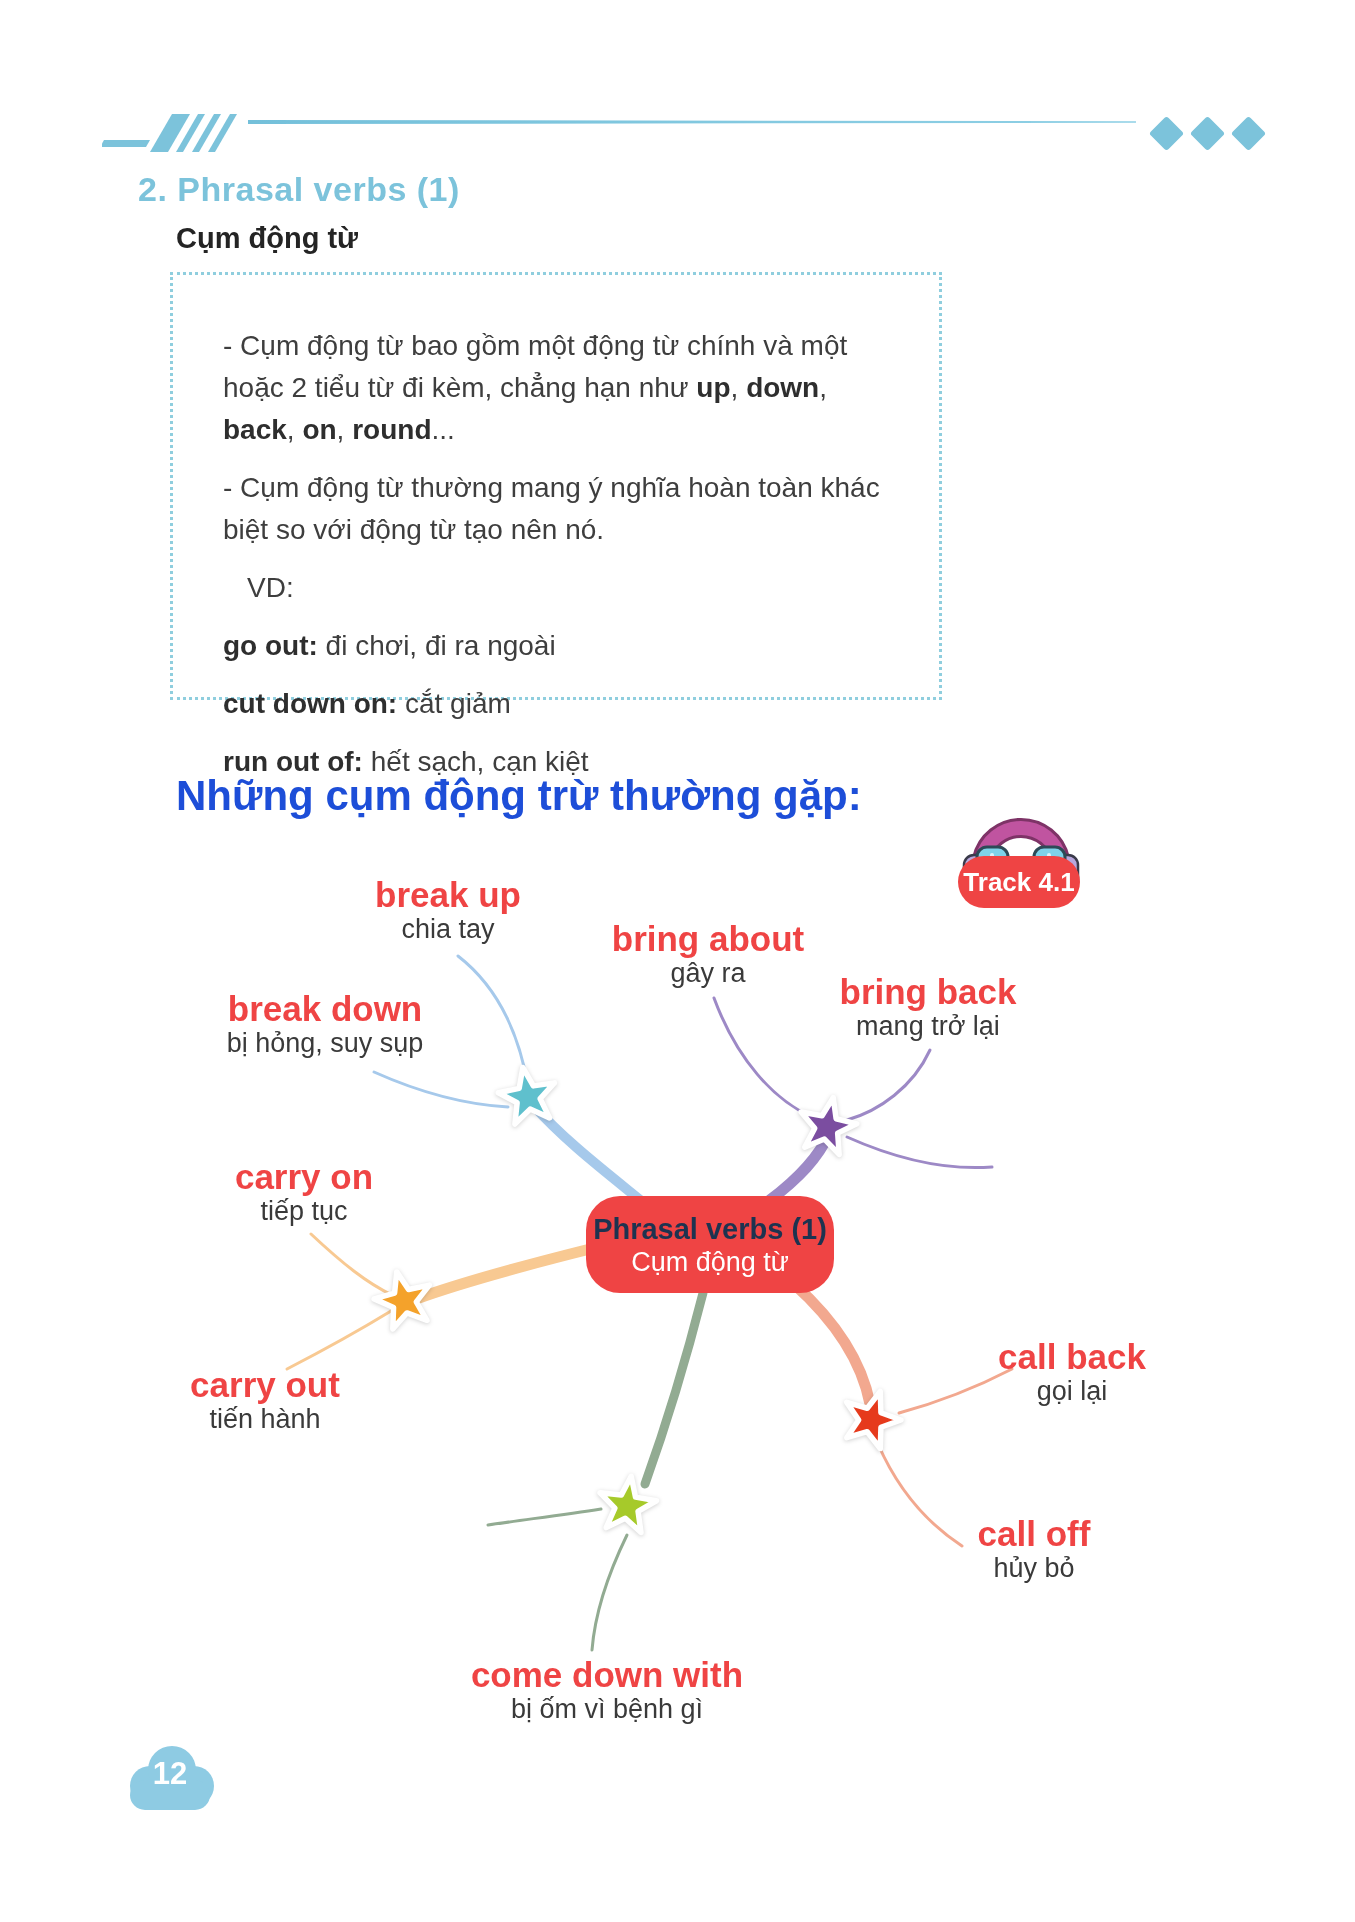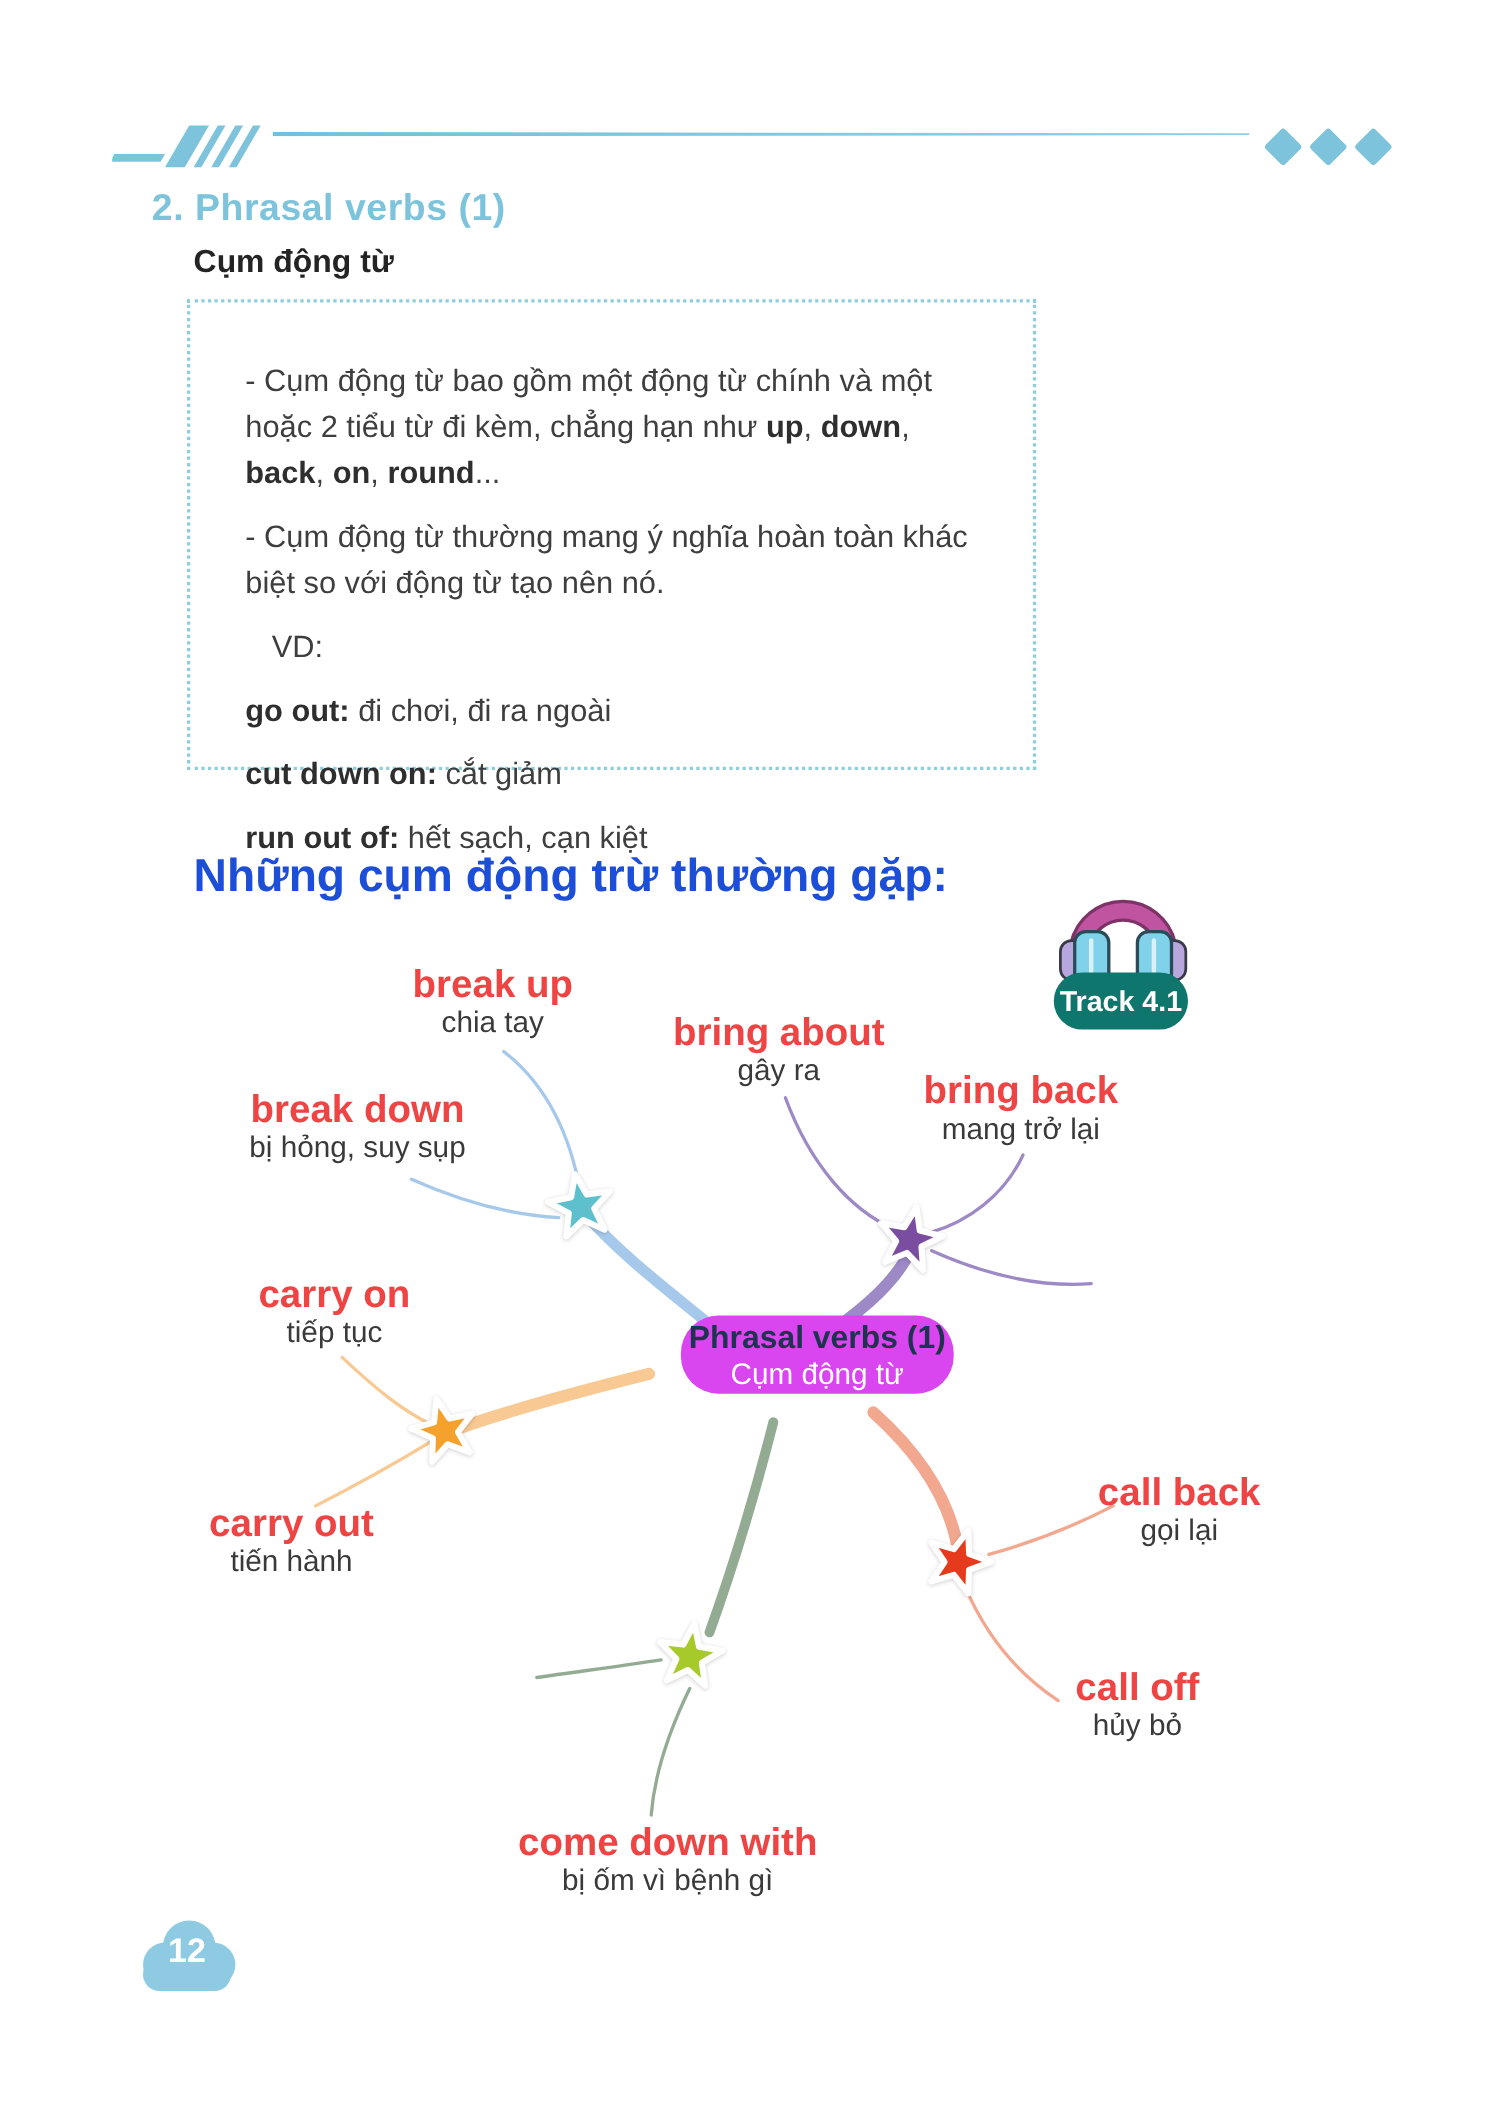--- a/index.html
+++ b/index.html
@@ -29,22 +29,22 @@
   
   .mindmap-heading{position:absolute;left:176px;top:772px;font-size:42px;font-weight:800;color:#1d4ed8;}
 
   .headphones{position:absolute;left:962px;top:793px;width:118px;height:112px;}
   .track-pill{position:absolute;left:958px;top:856px;width:122px;height:52px;border-radius:26px;
               color:#fff;font-size:26px;font-weight:700;text-align:center;line-height:52px;}
 
   .branches{position:absolute;left:0;top:0;width:1355px;height:1922px;}
   .branches path{fill:none;stroke-linecap:round;}
 
-  .center-node{position:absolute;left:619px;top:1196px;width:248px;height:71px;border-radius:34px;
-               background:#d946ef;display:flex;flex-direction:column;align-items:center;justify-content:center;}
+  .center-node{position:absolute;left:586px;top:1196px;width:248px;height:97px;border-radius:34px;
+               background:#ef4444;display:flex;flex-direction:column;align-items:center;justify-content:center;}
   .center-node .nt{font-size:29px;font-weight:800;color:#1d3350;line-height:34px;}
   .center-node .ns{font-size:27px;color:#ffffff;line-height:32px;}
 
   .star{position:absolute;width:84px;height:84px;filter:drop-shadow(0 1px 2px rgba(0,0,0,.18));}
   .star polygon{stroke:#ffffff;stroke-width:5.5;stroke-linejoin:round;}
 
   .mlabel{position:absolute;transform:translateX(-50%);text-align:center;white-space:nowrap;}
   .mlabel .term{font-size:35px;font-weight:700;color:#ef4444;line-height:34px;}
   .mlabel .meaning{font-size:27px;color:#3a3a3a;line-height:34px;}
 
@@ -89,21 +89,21 @@
   <svg class="headphones" viewBox="0 0 118 112">
     <path d="M 20 66 A 40 40 0 0 1 98 66" stroke="#7e3367" stroke-width="20" fill="none" stroke-linecap="round"></path>
     <path d="M 20 66 A 40 40 0 0 1 98 66" stroke="#c054a0" stroke-width="14" fill="none" stroke-linecap="round"></path>
     <rect x="2" y="62" width="22" height="36" rx="10" fill="#b7a7dd" stroke="#3a3a4a" stroke-width="2.5"></rect>
     <rect x="94" y="62" width="22" height="36" rx="10" fill="#b7a7dd" stroke="#3a3a4a" stroke-width="2.5"></rect>
     <rect x="15" y="54" width="31" height="48" rx="10" fill="#7fd2e9" stroke="#2d4a57" stroke-width="3"></rect>
     <rect x="72" y="54" width="31" height="48" rx="10" fill="#7fd2e9" stroke="#2d4a57" stroke-width="3"></rect>
     <line x1="30" y1="62" x2="30" y2="92" stroke="#d9f2fa" stroke-width="4" stroke-linecap="round"></line>
     <line x1="87" y1="62" x2="87" y2="92" stroke="#d9f2fa" stroke-width="4" stroke-linecap="round"></line>
   </svg>
-  <div class="track-pill" style="background: #0f766e; margin-top: 28px;">Track 4.1</div>
+  <div class="track-pill" style="background: #ef4444;">Track 4.1</div>
 
   <svg class="branches" viewBox="0 0 1355 1922">
 
     <path d="M 650 1208 C 606 1172 566 1142 532 1104" stroke-width="10" stroke="#a6c9eb"></path>
     <path d="M 528 1086 C 518 1028 494 984 458 956" stroke-width="3" stroke="#a6c9eb"></path>
     <path d="M 374 1072 C 430 1097 472 1105 508 1107" stroke-width="3" stroke="#a6c9eb"></path>
 
     <path d="M 770 1200 C 799 1178 818 1158 829 1134" stroke-width="11" stroke="#9d89c6"></path>
     <path d="M 714 998 C 737 1060 774 1100 812 1117" stroke-width="3" stroke="#9d89c6"></path>
     <path d="M 930 1050 C 913 1087 879 1111 847 1120" stroke-width="3" stroke="#9d89c6"></path>

